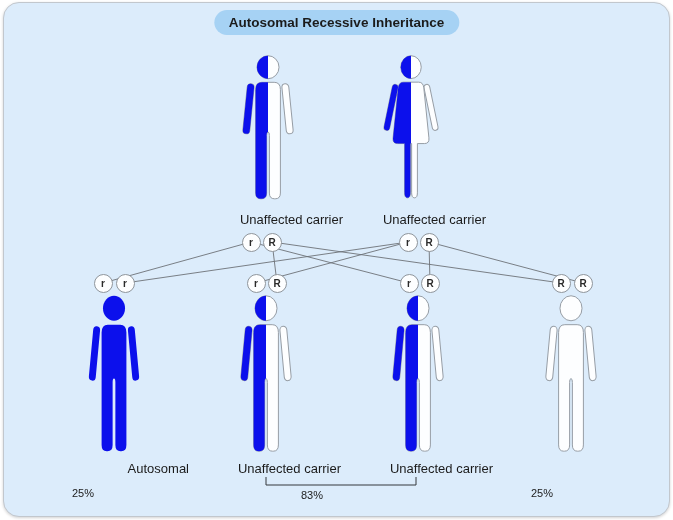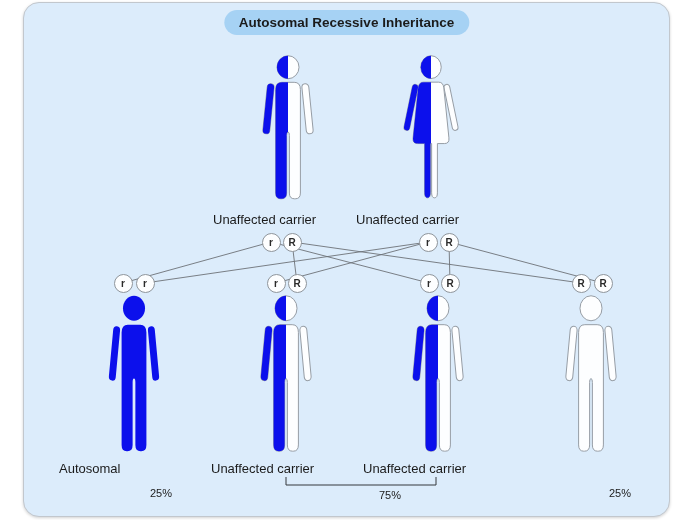--- a/index.html
+++ b/index.html
@@ -9,21 +9,20 @@
     font-family: "Liberation Sans", "DejaVu Sans", sans-serif;
     overflow: hidden;
   }
   .canvas {
     position: absolute;
     left: 3px; top: 2px; right: 3px; bottom: 3px;
     background: var(--background, #dcecfb);
     border: 1px solid #c2c7cd;
     border-radius: 16px;
     box-shadow: 0 1px 3px rgba(0,0,0,0.18);
-    margin-left: 20px;
   }
   .title-pill {
     position: absolute;
     top: 7px; left: 50%;
     transform: translateX(-50%);
     height: 25px; line-height: 25px;
     padding: 0 15px;
     background: var(--title-bg, #a6d2f4);
     border-radius: 13px;
     font-size: 13.5px;
@@ -49,29 +48,29 @@
     border-radius: 50%;
     background: #fdfeff;
     border: 1px solid #8f959b;
     display: flex; align-items: center; justify-content: center;
     font-size: 10px; font-weight: bold;
     color: #2a2a2a;
   }
   .person-label {
     position: absolute;
     width: 150px;
-    text-align: left;
+    text-align: right;
     font-size: 13px;
     color: var(--text-dark, #1b1b1b);
     white-space: nowrap;
   }
   .percent-label {
     position: absolute;
     width: 80px;
-    text-align: right;
+    text-align: left;
     font-size: 11px;
     color: var(--text-dark, #1b1b1b);
   }
 </style>
 </head>
 <body>
 
 <svg width="0" height="0" style="position:absolute" aria-hidden="true">
   <defs>
     <g id="male-shape">
@@ -162,16 +161,16 @@
     <svg viewBox="0 0 90 210" preserveAspectRatio="none">
       <use href="#male-shape" class="fig-outline"></use>
     </svg>
   </div>
 
   <div class="person-label" style="left:35px;  top:458px;">Autosomal</div>
   <div class="person-label" style="left:187px; top:458px;">Unaffected carrier</div>
   <div class="person-label" style="left:339px; top:458px;">Unaffected carrier</div>
 
   <div class="percent-label" style="left:68px;  top:484px;">25%</div>
-  <div class="percent-label" style="left:297px; top:486px;">75%</div>
+  <div class="percent-label" style="left:297px; top:486px;">83%</div>
   <div class="percent-label" style="left:527px; top:484px;">25%</div>
 
 </div>
 
 </body></html>

